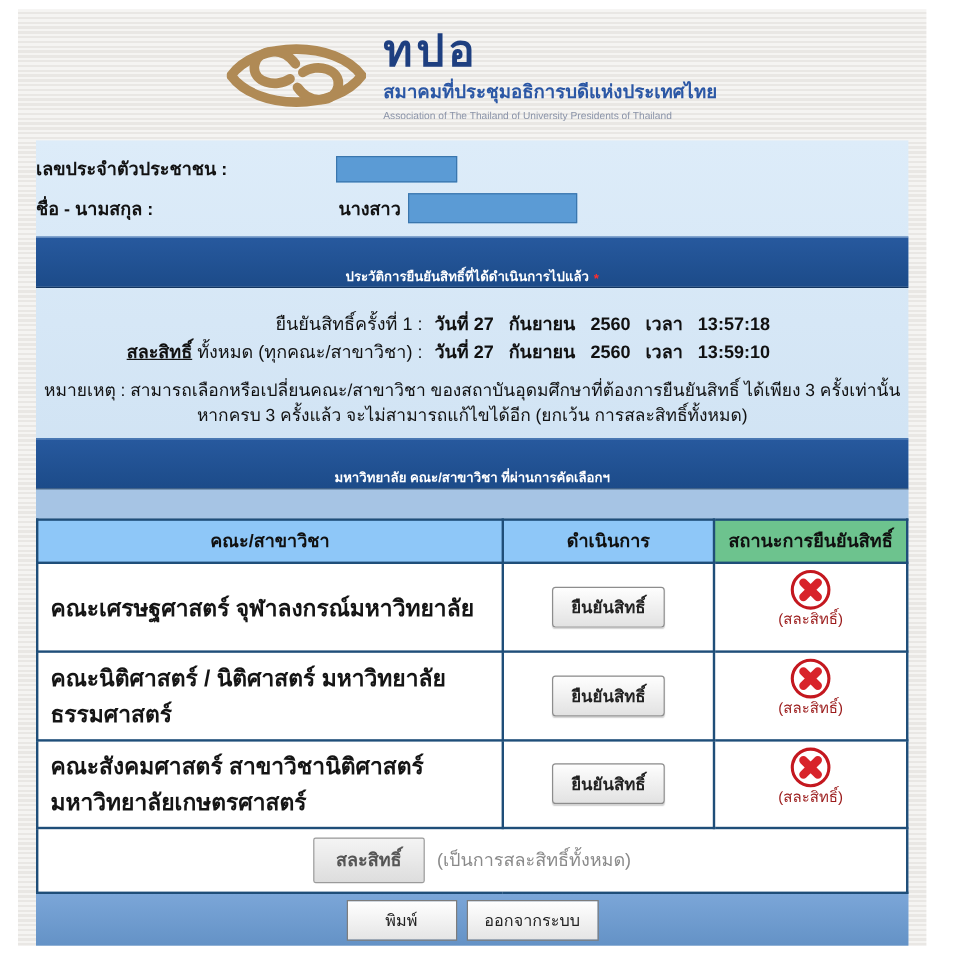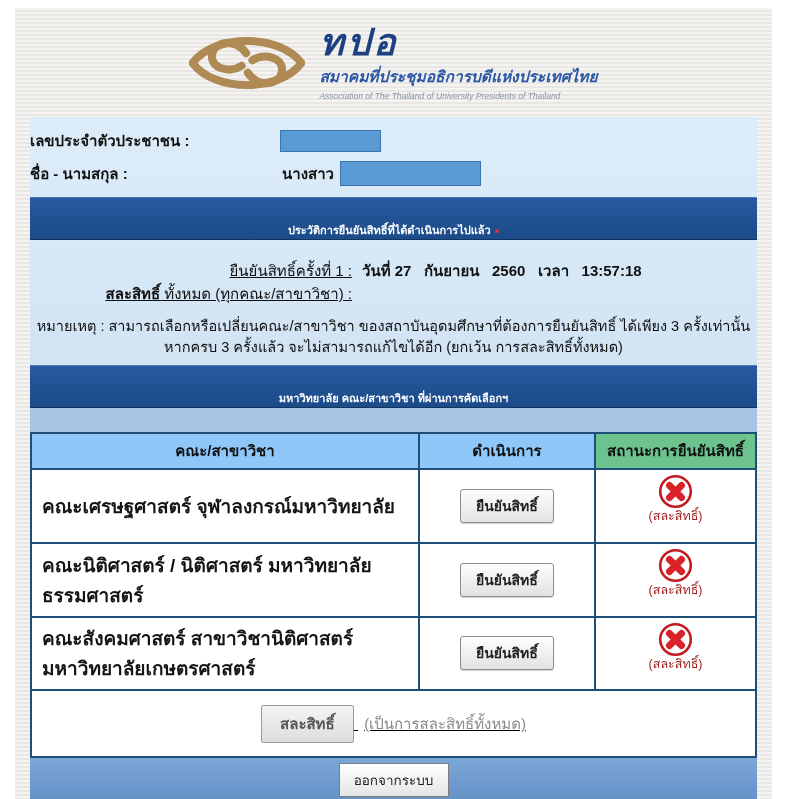--- a/index.html
+++ b/index.html
@@ -3,21 +3,21 @@
 <meta charset="utf-8">
 <style>
   * { margin:0; padding:0; box-sizing:border-box; }
   html, body { width:800px; background:#ffffff; }
   body { height:799px; overflow:hidden; font-family:"Liberation Sans","DejaVu Sans",sans-serif; }
 
   .band {
     margin:8px 0 0 15px; width:757px;
     background:repeating-linear-gradient(to bottom,#f5f4f2 0px,#f5f4f2 2px,#e9e7e4 2px,#e9e7e4 4px);
   }
-  .site-header { height:109px; display:flex; align-items:center; justify-content:center; gap:14px;font-style:italic; }
+  .site-header { height:109px; display:flex; align-items:center; justify-content:center; gap:14px; }
   .logo-text .abbr { font-size:37px; font-weight:bold; color:#1e3f80; letter-spacing:3px; line-height:1; }
   .logo-text .th  { font-size:15.5px; font-weight:bold; color:#2b57a5; margin-top:3px; }
   .logo-text .en  { font-size:8.5px; color:#8a93a8; margin-top:2px; }
 
   .content { margin:0 auto; width:727px; background:linear-gradient(180deg,#ddecf9 0%,#cfe2f3 45%,#c3d8ec 100%); }
 
   .form-area { height:80px; padding-top:12px; }
   .form-row { display:flex; align-items:center; margin-bottom:8px; }
   .form-label { width:244px; font-weight:bold; font-size:15px; color:#121212; flex:none; }
   .redacted { background:#5b9bd5; border:1px solid #3a76ad; margin-left:6px; flex:none; }
@@ -26,21 +26,21 @@
   .prefix { font-weight:bold; font-size:15px; margin-left:8px; color:#121212; }
 
   .section-bar { height:43px; background:linear-gradient(180deg,#27599e,#1c4b89);
     border-top:1px solid #4978b3; border-bottom:1px solid #123560;
     color:#ffffff; font-weight:bold; font-size:11px;
     display:flex; align-items:flex-end; justify-content:center; gap:4px; }
   .asterisk { color:#ff2d2d; }
 
   .history { height:125px; padding-top:19px; }
   .hist-row { display:flex; font-size:15px; color:#111; line-height:23px; }
-  .hist-label { width:322px; text-align:right; flex:none;text-decoration:underline; }
+  .hist-label { width:322px; text-align:right; flex:none; }
   .hist-label .emph { font-weight:bold; text-decoration:underline; }
   .hist-value { margin-left:10px; font-weight:bold; white-space:pre; }
   .note { margin-top:11px; text-align:center; font-size:14.5px; color:#111; line-height:21px; }
   .note .u { }
 
   .pre-band { height:24px; background:#a6c4e4; }
 
   table.sel { width:100%; border-collapse:collapse; }
   table.sel th, table.sel td { border:2px solid #1f4e79; }
   table.sel th { height:36px; font-size:15px; font-weight:bold; color:#101010; }
@@ -49,21 +49,21 @@
   th.c1 { width:53.5%; } th.c2 { width:24.3%; } th.c3 { width:22.2%; }
   table.sel td { background:#ffffff; }
   td.program { font-weight:bold; font-size:19px; color:#151515; padding-left:10px; height:60px; }
   td.action { text-align:center; }
   .confirm-btn { font-family:inherit; font-weight:bold; font-size:14px; color:#222;
     background:linear-gradient(180deg,#fefefe,#e2e2e2); border:1px solid #8d8d8d; border-radius:3px;
     padding:5px 15px; box-shadow:0 1px 1px rgba(0,0,0,.18); cursor:pointer; }
   td.status { text-align:center; }
   .x-icon { display:block; margin:3px auto 0; }
   .status-label { font-size:12.5px; color:#9b1b1b; line-height:1.1; padding-bottom:18px; }
-  td.waive-row { height:67px; text-align:center;text-decoration:underline; }
+  td.waive-row { height:54px; text-align:center; }
   .waive-btn { font-family:inherit; font-weight:bold; font-size:15px; color:#555;
     background:linear-gradient(180deg,#f4f4f4,#dddddd); border:1px solid #9a9a9a; border-radius:2px;
     padding:6px 18px; cursor:pointer; }
   .waive-note { color:#8a8a8a; font-size:15px; margin-left:6px; }
 
   .footer-bar { height:43px; background:linear-gradient(180deg,#7ba6d8,#6492c6);
     display:flex; align-items:center; justify-content:center; gap:8px; }
   .footer-btn { font-family:inherit; font-size:13.5px; color:#222;
     background:linear-gradient(180deg,#ffffff,#e5e5e5); border:1px solid #7d7d7d;
     padding:5px 0; width:92px; text-align:center; cursor:pointer; }
@@ -109,20 +109,21 @@
       <span class="asterisk">*</span>
     </div>
 
     <div class="history">
       <div class="hist-row">
         <div class="hist-label">ยืนยันสิทธิ์ครั้งที่ 1 :</div>
         <div class="hist-value">วันที่ 27   กันยายน   2560   เวลา   13:57:18</div>
       </div>
       <div class="hist-row">
         <div class="hist-label"><span class="emph">สละสิทธิ์</span><span> ทั้งหมด (ทุกคณะ/สาขาวิชา) :</span></div>
+        <div class="hist-value">วันที่ 27   กันยายน   2560   เวลา   13:59:10</div>
       </div>
       <div class="note">
         <div>หมายเหตุ : สามารถเลือกหรือเปลี่ยนคณะ/สาขาวิชา ของสถาบันอุดมศึกษาที่ต้องการยืนยันสิทธิ์ ได้เพียง 3 ครั้งเท่านั้น</div>
         <div><span>หากครบ 3 ครั้งแล้ว จะไม่สามารถแก้ไขได้อีก (</span><span class="u">ยกเว้น</span><span> การสละสิทธิ์ทั้งหมด)</span></div>
       </div>
     </div>
 
     <div class="section-bar">
       <span>มหาวิทยาลัย คณะ/สาขาวิชา ที่ผ่านการคัดเลือกฯ</span>
     </div>
@@ -180,19 +181,20 @@
         <tr>
           <td class="waive-row" colspan="3">
             <button class="waive-btn">สละสิทธิ์</button>
             <span class="waive-note">(เป็นการสละสิทธิ์ทั้งหมด)</span>
           </td>
         </tr>
       </tbody>
     </table>
 
     <div class="footer-bar">
+      <button class="footer-btn">พิมพ์</button>
       <button class="footer-btn logout">ออกจากระบบ</button>
     </div>
 
   </div>
 </div>
 
 <div class="caption">ภาพที่ 6 หน้าจอแสดงผลการสละสิทธิ์</div>
 
 </body></html>

